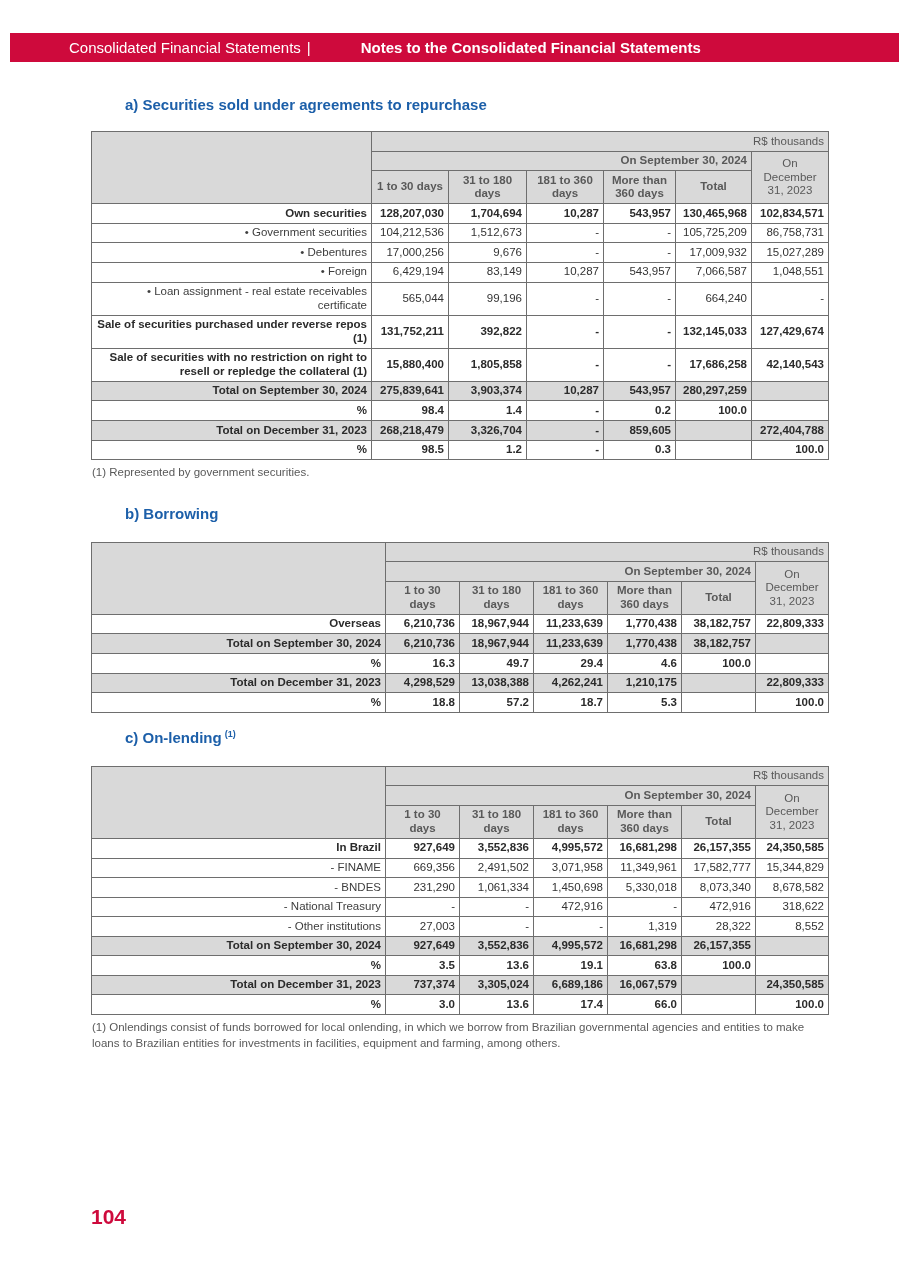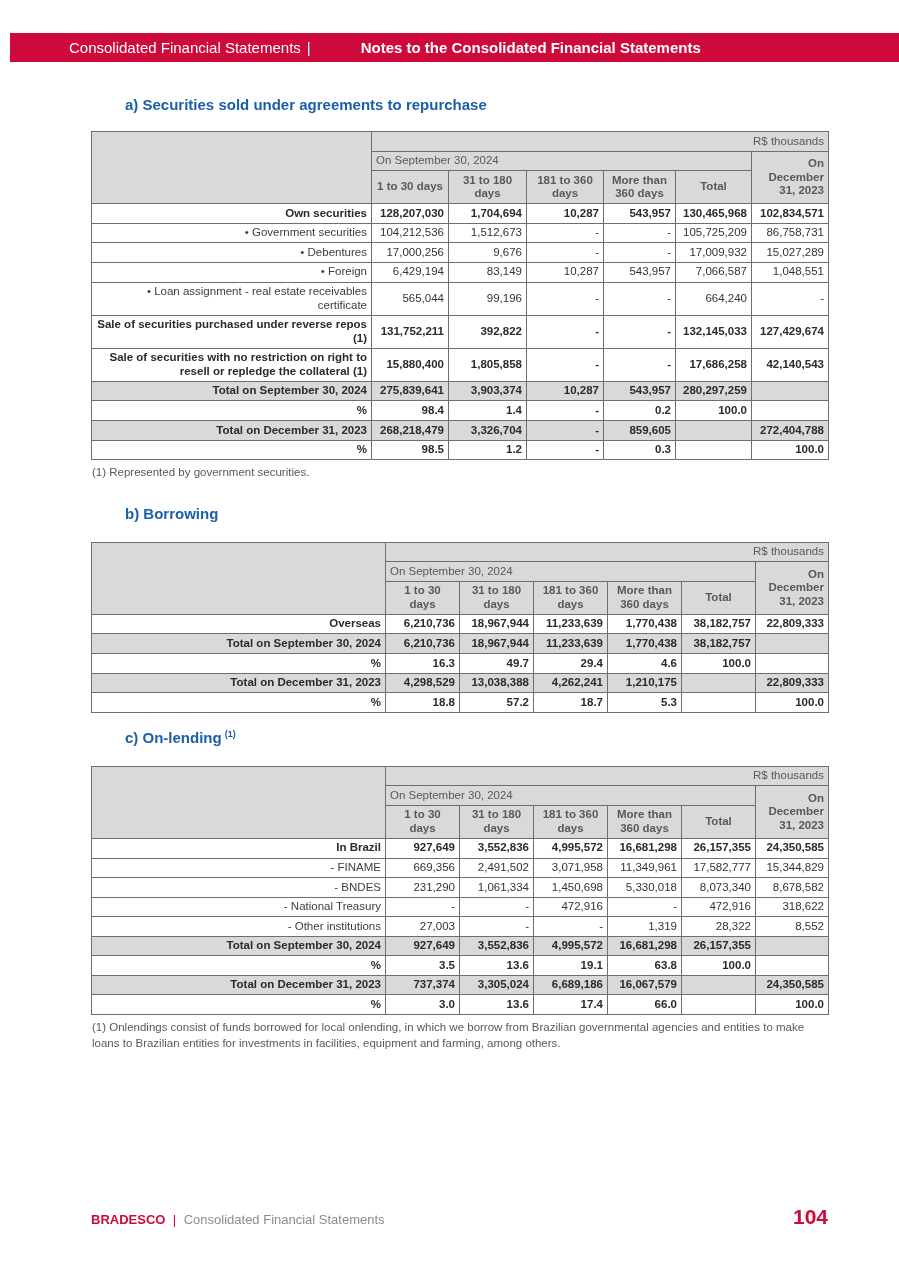--- a/index.html
+++ b/index.html
@@ -49,24 +49,24 @@
   table.fin td {
     border: 1px solid var(--border-gray, #6E6E6E);
     padding: 2.5px 4px;
     line-height: 1.18;
     vertical-align: middle;
     box-sizing: border-box;
   }
   .corner     { background: var(--header-gray, #D9D9D9); }
   .unit-cell  { background: var(--header-gray, #D9D9D9); text-align: right;
                 color: var(--header-text-gray, #595959); font-weight: 400; }
-  .group-head { background: var(--header-gray, #D9D9D9); text-align: left;
+  .group-head { background: var(--header-gray, #D9D9D9); text-align: right;
+                font-weight: 700; color: var(--header-text-gray, #595959); }
+  .dec-head   { background: var(--header-gray, #D9D9D9); text-align: center;
                 font-weight: 400; color: var(--header-text-gray, #595959); }
-  .dec-head   { background: var(--header-gray, #D9D9D9); text-align: right;
-                font-weight: 700; color: var(--header-text-gray, #595959); }
   .col-head   { background: var(--header-gray, #D9D9D9); text-align: center;
                 font-weight: 700; color: var(--header-text-gray, #595959); height: 32px; }
 
   td.lab { text-align: right; color: #3d3d3d; }
   td.num { text-align: right; }
   tr.row-bold  td { font-weight: 700; color: #2b2b2b; }
   tr.row-total td { font-weight: 700; background: var(--header-gray, #D9D9D9); color: #2b2b2b; }
   tr.row-pct   td { font-weight: 700; color: #2b2b2b; }
 
   .footnote {
@@ -415,21 +415,16 @@
               <td class="num"></td>
               <td class="num">100.0</td>
             </tr>
           </tbody>
         </table>
         <div class="footnote">(1) Onlendings consist of funds borrowed for local onlending, in which we borrow from Brazilian governmental agencies and entities to make loans to Brazilian entities for investments in facilities, equipment and farming, among others.</div>
       </div>
     </div>
 
   <div class="footer">
-    <div class="footer-left">
-      <span class="f-brand">BRADESCO</span>
-      <span class="f-sep">|</span>
-      <span class="f-title">Consolidated Financial Statements</span>
-    </div>
     <span class="f-page">104</span>
   </div>
 
 </div>
 
 </body></html>

